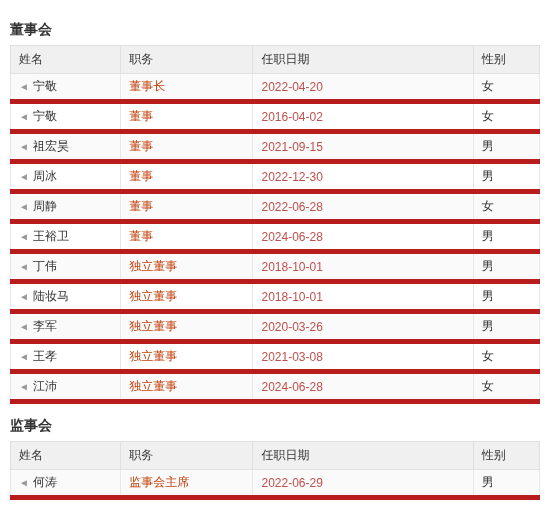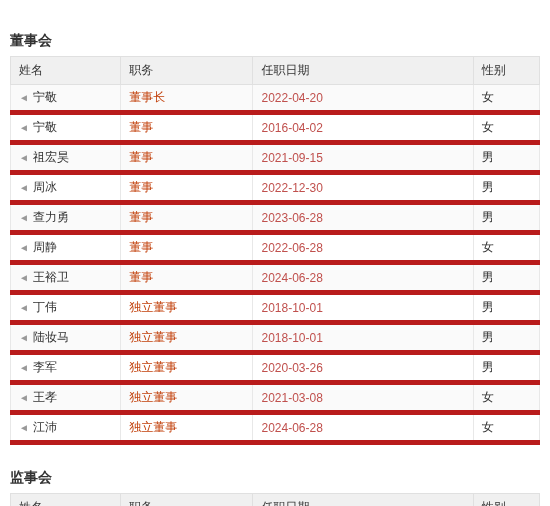--- a/index.html
+++ b/index.html
@@ -10,21 +10,21 @@
       color: #333;
       width: 550px;
       min-height: 506px;
       padding: 8px 10px;
     }
     .section-title {
       font-size: 14px;
       font-weight: bold;
       color: #333;
       margin-bottom: 6px;
-      margin-top: 24px;
+      margin-top: 13px;
     }
     .data-table {
       width: 100%;
       border-collapse: collapse;
       margin-bottom: 12px;
     }
     .data-table thead tr {
       background: #f0f0f0;
     }
     .data-table thead th {
@@ -114,28 +114,20 @@
         <tr>
     <td class="td-name">
       <span class="arrow-icon">◄</span>周冰
     </td>
     <td class="td-role">董事</td>
     <td class="td-date">2022-12-30</td>
     <td class="td-gender">男</td>
   </tr>
         <tr>
     <td class="td-name">
-      <span class="arrow-icon">◄</span>查力勇
-    </td>
-    <td class="td-role">董事</td>
-    <td class="td-date">2023-06-28</td>
-    <td class="td-gender">男</td>
-  </tr>
-        <tr>
-    <td class="td-name">
       <span class="arrow-icon">◄</span>周静
     </td>
     <td class="td-role">董事</td>
     <td class="td-date">2022-06-28</td>
     <td class="td-gender">女</td>
   </tr>
         <tr>
     <td class="td-name">
       <span class="arrow-icon">◄</span>王裕卫
     </td>

